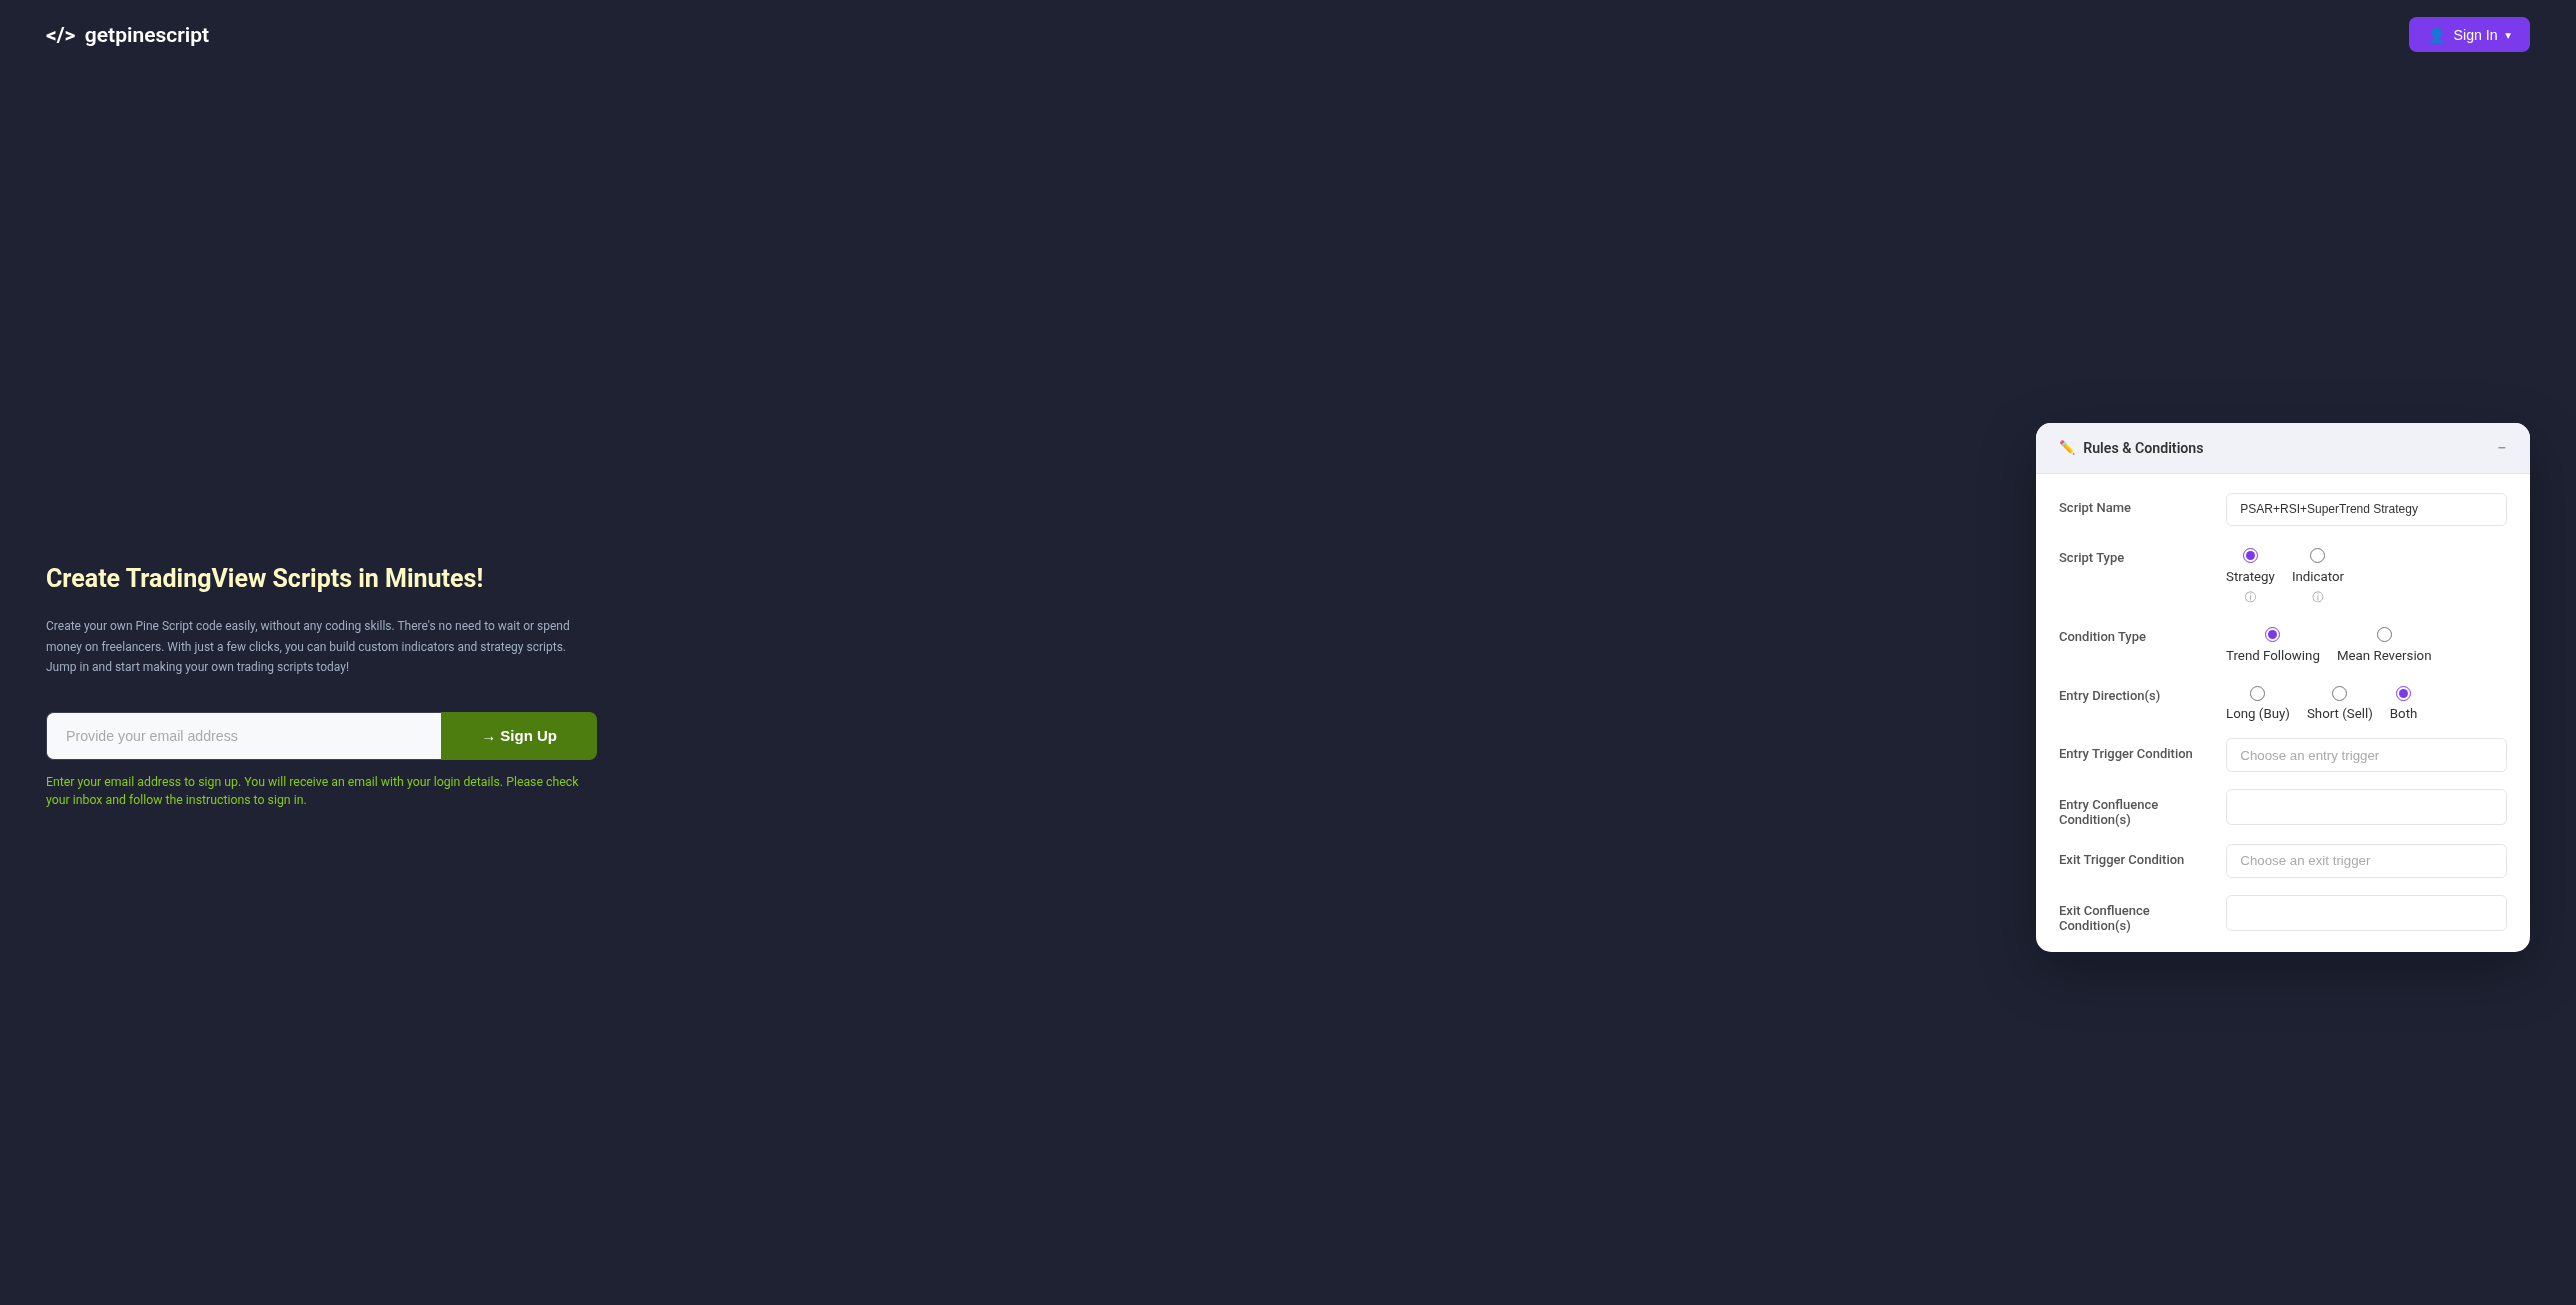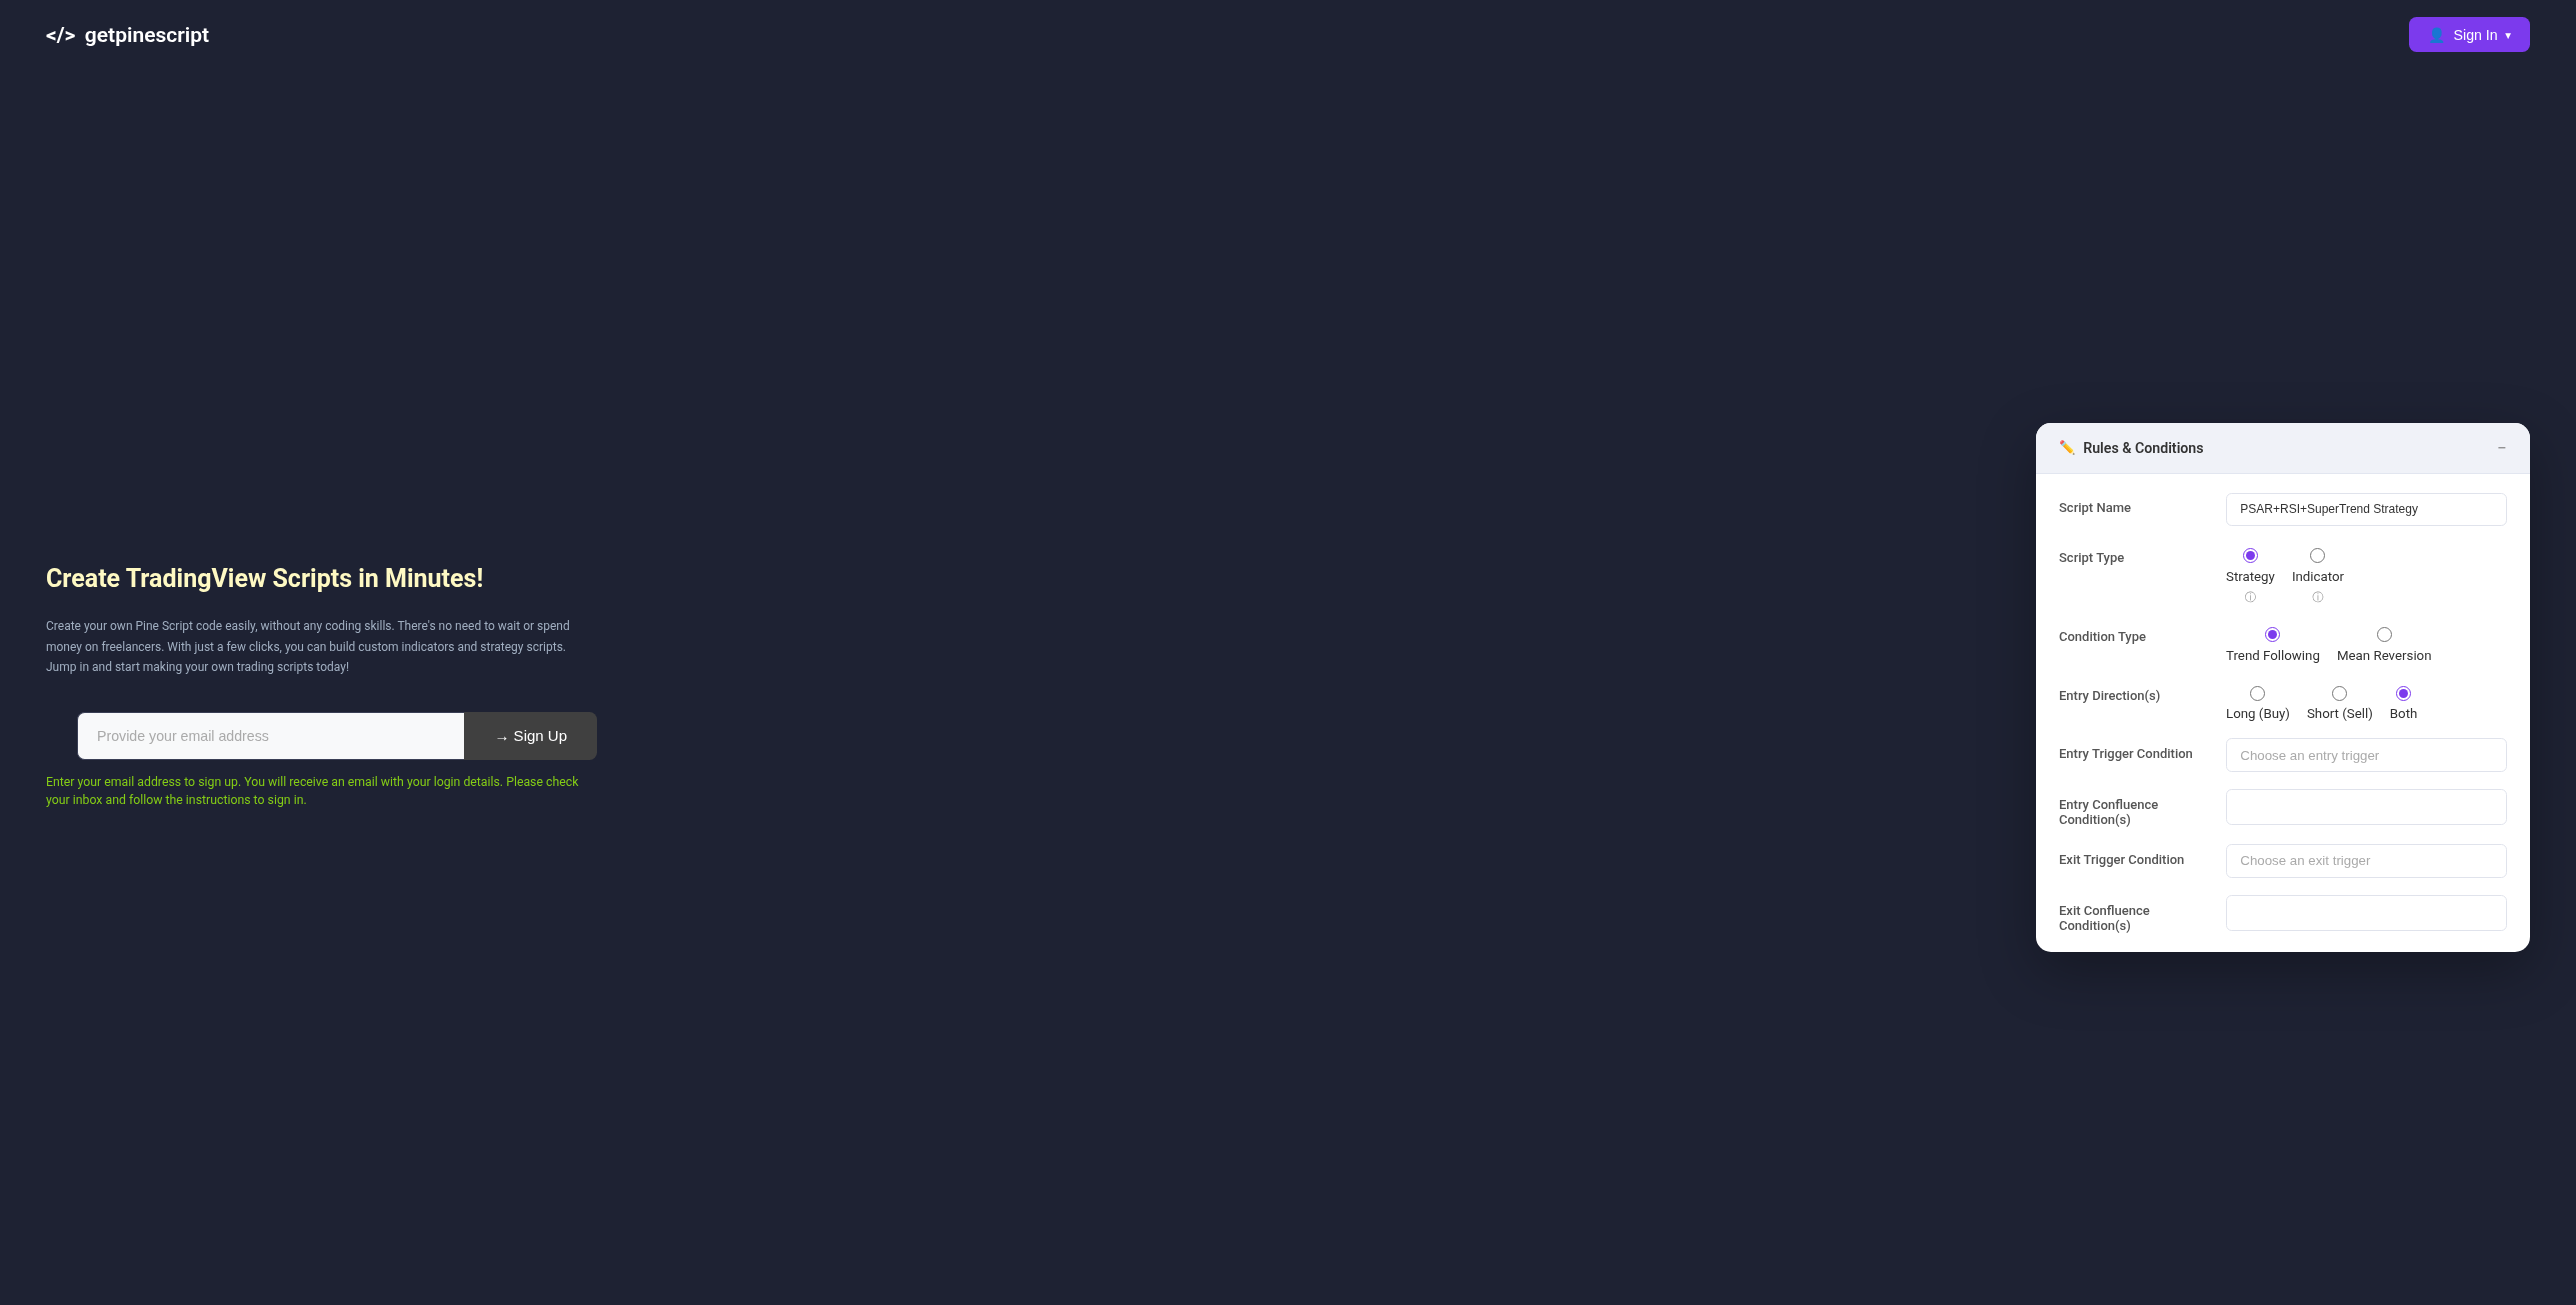--- a/index.html
+++ b/index.html
@@ -87,33 +87,32 @@
     .email-input {
       flex: 1;
       padding: 15px 19px;
       border: 1.4px solid #3a3f55;
       border-right: none;
       border-radius: 7.6px 0 0 7.6px;
       background: #f8f9fa;
       font-size: 14.2px;
       color: #555;
       outline: none;
-      margin-left: 31px;
     }
     .email-input::placeholder {
       color: #aaa;
     }
     .signup-btn {
-      background-color: #404040;
+      background-color: #4d7c0f;
       color: white;
       border: none;
       border-radius: 0 7.6px 7.6px 0;
-      padding: 15px 30px;
+      padding: 15px 40px;
       font-size: 15px;
-      font-weight: 400;
+      font-weight: 700;
       cursor: pointer;
       display: flex;
       align-items: center;
       gap: 7.6px;
       white-space: nowrap;
     }
     .signup-hint {
       font-size: 12.3px;
       color: #84cc16;
       line-height: 1.5;

